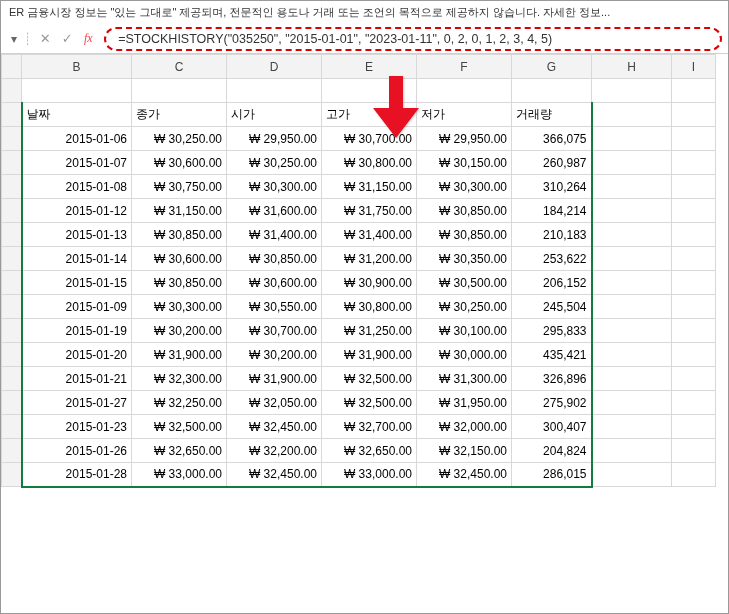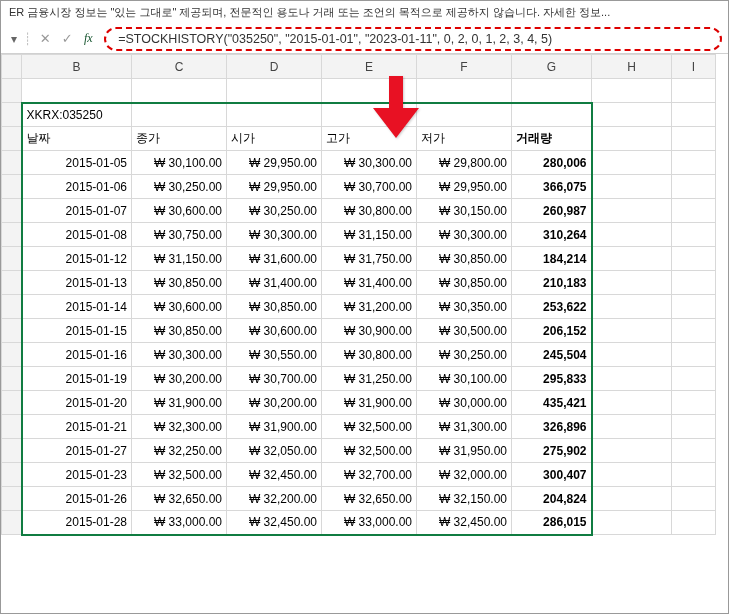--- a/index.html
+++ b/index.html
@@ -42,21 +42,21 @@
     }
     .fb-icon {
       width: 22px;
       text-align: center;
       color: #999;
       font-size: 13px;
     }
     .fx-label {
       font-style: italic;
       font-family: Georgia, serif;
-      color: #14532d;
+      color: #ef4444;
       width: 20px;
       text-align: center;
       margin-right: 6px;
     }
     .formula-box {
       flex: 1;
       border: 2px dashed #d00;
       border-radius: 18px;
       padding: 3px 12px;
       font-size: 12.5px;
@@ -96,21 +96,21 @@
     .col-D { width: 95px; }
     .col-E { width: 95px; }
     .col-F { width: 95px; }
     .col-G { width: 80px; }
     .col-H { width: 80px; }
     .col-I { width: 44px; }
     .right { text-align: right; }
     .left { text-align: left; }
     .selection-border-t { border-top: 2px solid #107c41 !important; }
     .selection-border-l { border-left: 2px solid #107c41 !important; }
-    .selection-border-r { border-right: 2px solid #107c41 !important; font-weight: bold; }
+    .selection-border-r { border-right: 2px solid #107c41 !important; }
     .selection-border-b { border-bottom: 2px solid #107c41 !important; border-radius: 11px; }
     .arrow {
       position: absolute;
       left: 370px;
       top: 75px;
       z-index: 10;
     }
     .arrow svg {
       filter: drop-shadow(1px 1px 1px rgba(0,0,0,0.2));
     }
@@ -168,53 +168,31 @@
           <td></td>
           <td></td>
           <td></td>
           <td></td>
           <td></td>
           <td></td>
           <td></td>
         </tr>
         <tr>
           <th class="row-header"></th>
-          <td class="left selection-border-t selection-border-l">XKRX:035250</td>
-          <td class="selection-border-t"></td>
-          <td class="selection-border-t"></td>
-          <td class="selection-border-t"></td>
-          <td class="selection-border-t"></td>
-          <td class="selection-border-t selection-border-r"></td>
-          <td></td>
-          <td></td>
-        </tr>
-        <tr>
-          <th class="row-header"></th>
           <td class="left selection-border-l">날짜</td>
           <td class="left">종가</td>
           <td class="left">시가</td>
           <td class="left">고가</td>
           <td class="left">저가</td>
           <td class="left selection-border-r">거래량</td>
           <td></td>
           <td></td>
         </tr>
         <tr>
           <th class="row-header"></th>
-          <td class="right selection-border-l">2015-01-05</td>
-          <td class="right">₩  30,100.00</td>
-          <td class="right">₩  29,950.00</td>
-          <td class="right">₩  30,300.00</td>
-          <td class="right">₩  29,800.00</td>
-          <td class="right selection-border-r">280,006</td>
-          <td></td>
-          <td></td>
-        </tr>
-        <tr>
-          <th class="row-header"></th>
           <td class="right selection-border-l">2015-01-06</td>
           <td class="right">₩  30,250.00</td>
           <td class="right">₩  29,950.00</td>
           <td class="right">₩  30,700.00</td>
           <td class="right">₩  29,950.00</td>
           <td class="right selection-border-r">366,075</td>
           <td></td>
           <td></td>
         </tr>
         <tr>
@@ -278,21 +256,21 @@
           <td class="right">₩  30,850.00</td>
           <td class="right">₩  30,600.00</td>
           <td class="right">₩  30,900.00</td>
           <td class="right">₩  30,500.00</td>
           <td class="right selection-border-r">206,152</td>
           <td></td>
           <td></td>
         </tr>
         <tr>
           <th class="row-header"></th>
-          <td class="right selection-border-l">2015-01-16</td>
+          <td class="right selection-border-l">2015-01-09</td>
           <td class="right">₩  30,300.00</td>
           <td class="right">₩  30,550.00</td>
           <td class="right">₩  30,800.00</td>
           <td class="right">₩  30,250.00</td>
           <td class="right selection-border-r">245,504</td>
           <td></td>
           <td></td>
         </tr>
         <tr>
           <th class="row-header"></th>

